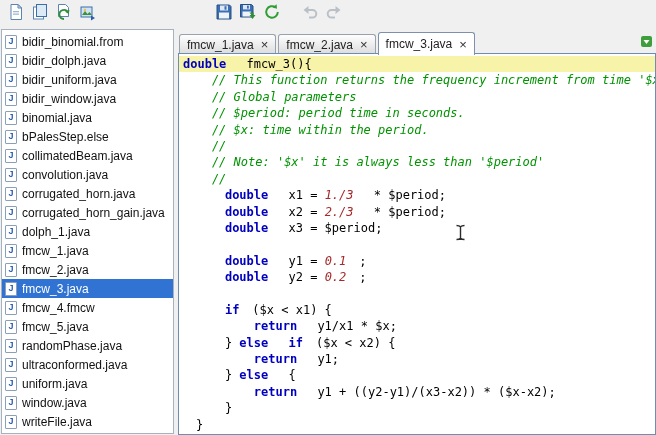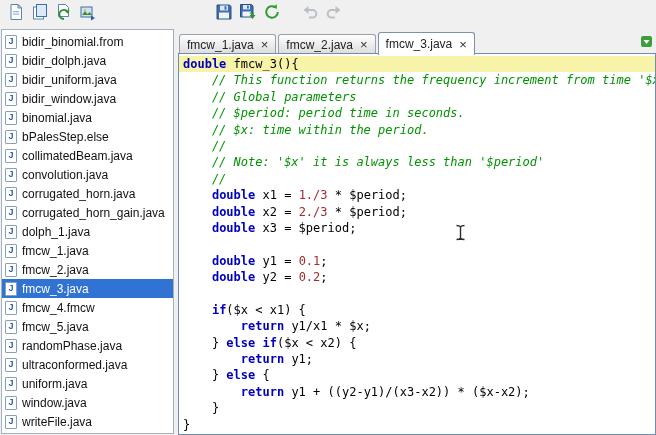--- a/index.html
+++ b/index.html
@@ -31,22 +31,22 @@
   .tab.active { background:#fff; height:23px; margin-bottom:-1px; z-index:3; border-color:#7c92ac; }
   .tab-close { margin-left:7px; font-size:13px; line-height:1; color:#333; }
   .tab-overflow { position:absolute; right:2px; bottom:4px; width:15px; height:15px; display:flex; align-items:center; justify-content:center; }
 
   
   .editor { position:absolute; top:23px; left:0; right:0; bottom:0; background:#fff; border:1px solid #6e8db3; overflow:hidden; padding-top:2px; z-index:2; }
   .code-line { height:16.4px; line-height:16.4px; white-space:pre; font-family:"DejaVu Sans Mono",monospace; font-size:12px; color:var(--pl,#000); padding-left:4px; }
   .code-line.current { background:var(--cur,#f7f3a8); }
   .tok-kw { color:var(--kw,#0000c0); font-weight:bold;text-align:center; }
   .tok-cm { color:var(--cm,#009300); font-style:italic; }
-  .tok-num { color:var(--num,#a52a2a); }
-  .tok-pl { color:var(--pl,#000); }
+  .tok-num { color:var(--num,#a52a2a);font-style:italic; }
+  .tok-pl { color:var(--pl,#000);margin-left:13px; }
 
   .mouse-cursor { position:absolute; left:455px; top:224px; z-index:9; pointer-events:none; }
 </style>
 </head>
 <body>
 
 <div class="app">
 
   <div class="toolbar">
     <div class="tb-group tb-left">

